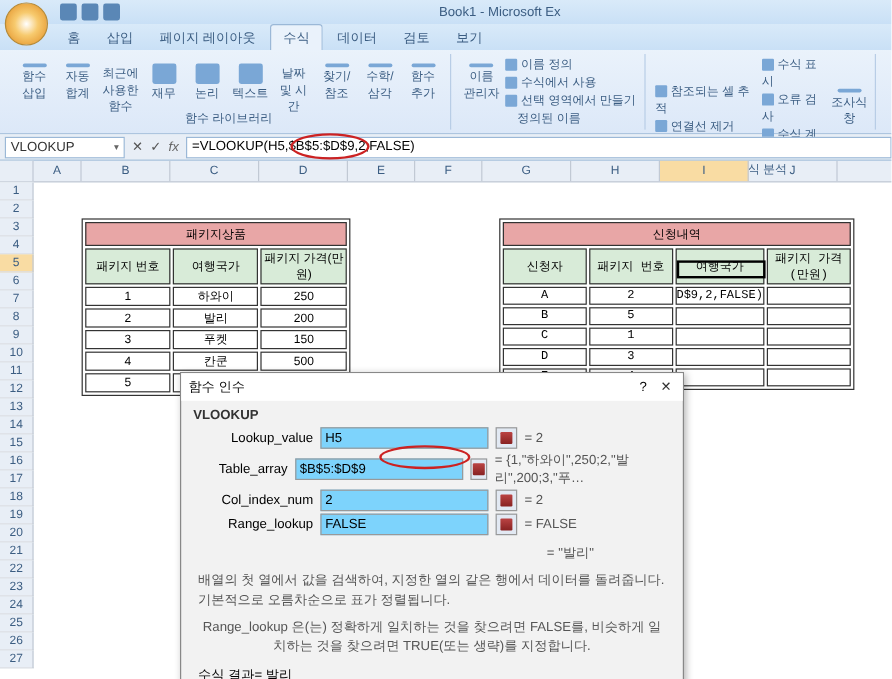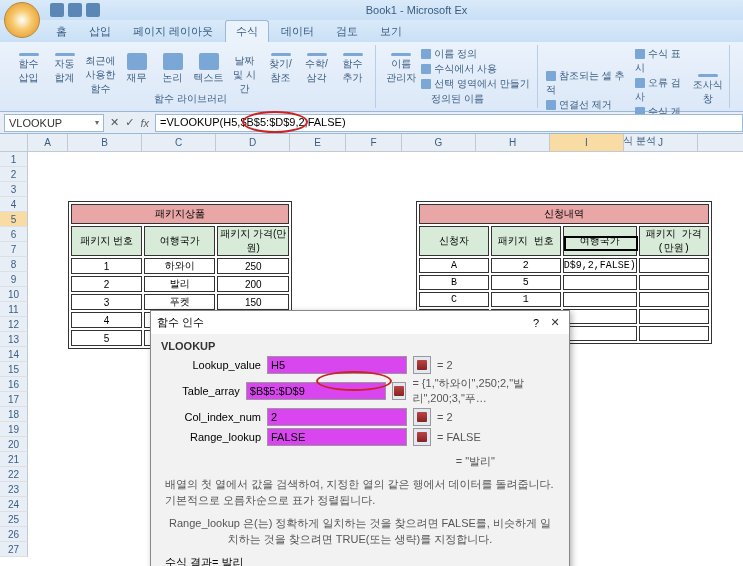--- a/index.html
+++ b/index.html
@@ -40,42 +40,42 @@
   .colheads { height:18px; display:flex; background:#e8eef6; border-bottom:1px solid #c1c9d4;}
   .colheads .corner { width:28px; border-right:1px solid #c1c9d4; background:#e8eef6;}
   .colheads .ch { border-right:1px solid #c1c9d4; text-align:center; color:#3b5d82; font-size:10px; line-height:18px;}
   .colheads .ch.sel { background:#f9dca3; }
   
   
   .grid { position:relative; display:flex;}
   .rowheads { width:28px; background:#e8eef6;}
   .rowheads .rh { height:15px; border-bottom:1px solid #dcdfe4; border-right:1px solid #c1c9d4; text-align:center; color:#3b5d82; font-size:10px; line-height:15px;}
   .rowheads .rh.sel { background:#f9dca3;}
-  .cells { position:relative; flex:1;margin-top:19px;}
+  .cells { position:relative; flex:1;}
   
   
   .tbl { position:absolute; border:1px solid #333;}
   .tbl th, .tbl td { border:1px solid #333; font-size:10px; text-align:center; padding:0; height:15px;}
   .tbl .title { background:#e8a6a6; font-weight:normal; height:20px;}
   .tbl .hdr { background:#d8ebd8;}
   .tbl1 { left:40px; top:30px; width:224px;}
   .tbl1 td { width:74px;}
   .tbl2 { left:388px; top:30px; width:296px;font-family:Liberation Mono, monospace;}
   .tbl2 td { width:74px;}
   .active-cell { position:absolute; border:2px solid #000; pointer-events:none;}
   
   
   .dialog { position:absolute; left:150px; top:310px; width:420px; background:#f2f2f2; border:1px solid #888; box-shadow:2px 2px 6px rgba(0,0,0,0.3); font-size:11px;}
   .dialog .dtitle { background:#fff; padding:4px 6px; display:flex; justify-content:space-between; align-items:center;}
   .dialog .dtitle .x { width:16px; height:14px; text-align:center; cursor:pointer; color:#333;}
   .dialog .dbody { padding:6px 10px 10px;}
   .dialog .fname { color:#333; font-weight:bold; margin-bottom:4px;}
   .dialog .argrow { display:flex; align-items:center; gap:6px; margin:2px 0;}
   .dialog .argrow .albl { width:100px; text-align:right;}
-  .dialog .argrow .ainp { width:140px; height:18px; border:1px solid #999; background:#d946ef; padding:0 3px; font-size:11px;}
+  .dialog .argrow .ainp { width:140px; height:18px; border:1px solid #999; background:#7dd3fc; padding:0 3px; font-size:11px;}
   .dialog .argrow .aref { width:18px; height:18px; border:1px solid #999; background:#e2e9f3; display:flex; align-items:center; justify-content:center;}
   .dialog .argrow .aref::before { content:""; width:10px; height:10px; background:linear-gradient(#b44,#822); border-radius:1px;}
   .dialog .argrow .aval { color:#555;}
   .dialog .oval2 { position:absolute; left:165px; top:60px; width:76px; height:20px; border:2px solid #c22; border-radius:50%; pointer-events:none;}
   .dialog .desc { color:#555; margin:8px 4px; line-height:1.4;}
   .dialog .result { margin:6px 4px;}
 </style>
 </head>
 <body>
 

